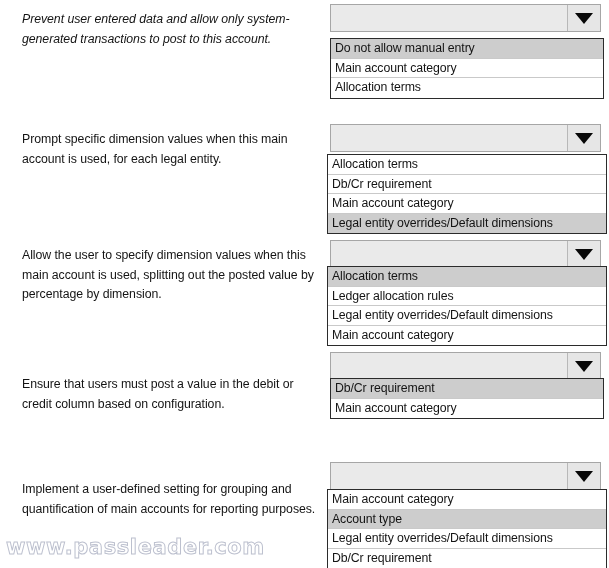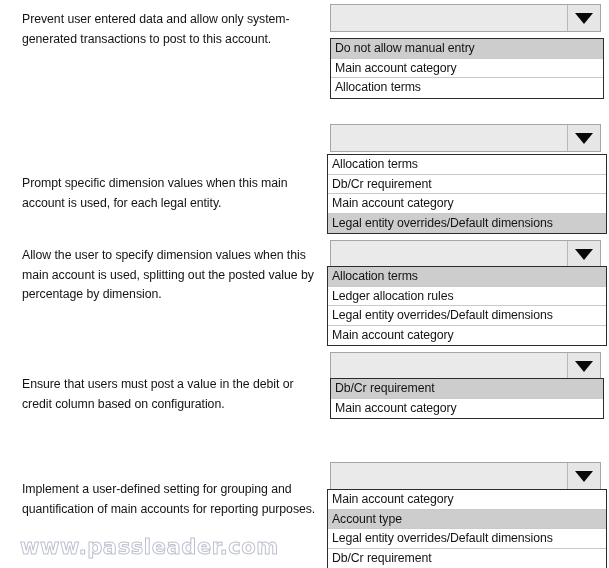--- a/index.html
+++ b/index.html
@@ -83,53 +83,53 @@
     letter-spacing: -0.1px;
   }
   .dropdown-option:last-child { border-bottom: none; }
   .dropdown-option.selected {
     background: #cdcdcd;
   }
 
   
   .watermark {
     position: absolute;
-    left: 20px;
+    left: 6px;
     top: 535px;
     font-family: "DejaVu Sans", sans-serif;
     font-size: 21px;
     font-weight: 700;
     letter-spacing: 0.6px;
     color: transparent;
     -webkit-text-stroke: 1px #b9bdcc;
     opacity: 0.95;
     white-space: nowrap;
     user-select: none;
   }
 </style>
 </head>
 <body>
 
 <div id="groups-root">
     <div class="question-group" style="top: 0px;">
-      <div class="prompt-text" style="top: 10px;">Prevent user entered data and allow only system-generated transactions to post to this account.</div>
+      <div class="prompt-text" style="top: 10px; font-style: italic;">Prevent user entered data and allow only system-generated transactions to post to this account.</div>
       <div class="combo" style="top: 4px; left: 330px; width: 271px;">
         <div class="combo-field"></div>
         <div class="combo-arrow-btn">
           <span class="tri"></span>
         </div>
       </div>
       <div class="dropdown-list" style="top: 38px; left: 330px; width: 274px;">
         <div class="dropdown-option selected">Do not allow manual entry</div>
         <div class="dropdown-option">Main account category</div>
         <div class="dropdown-option">Allocation terms</div>
       </div>
     </div>
     <div class="question-group" style="top: 0px;">
-      <div class="prompt-text" style="top: 130px; margin-top: 44px;">Prompt specific dimension values when this main account is used, for each legal entity.</div>
+      <div class="prompt-text" style="top: 130px;">Prompt specific dimension values when this main account is used, for each legal entity.</div>
       <div class="combo" style="top: 124px; left: 330px; width: 271px;">
         <div class="combo-field"></div>
         <div class="combo-arrow-btn">
           <span class="tri"></span>
         </div>
       </div>
       <div class="dropdown-list" style="top: 154px; left: 327px; width: 280px;">
         <div class="dropdown-option">Allocation terms</div>
         <div class="dropdown-option">Db/Cr requirement</div>
         <div class="dropdown-option">Main account category</div>

